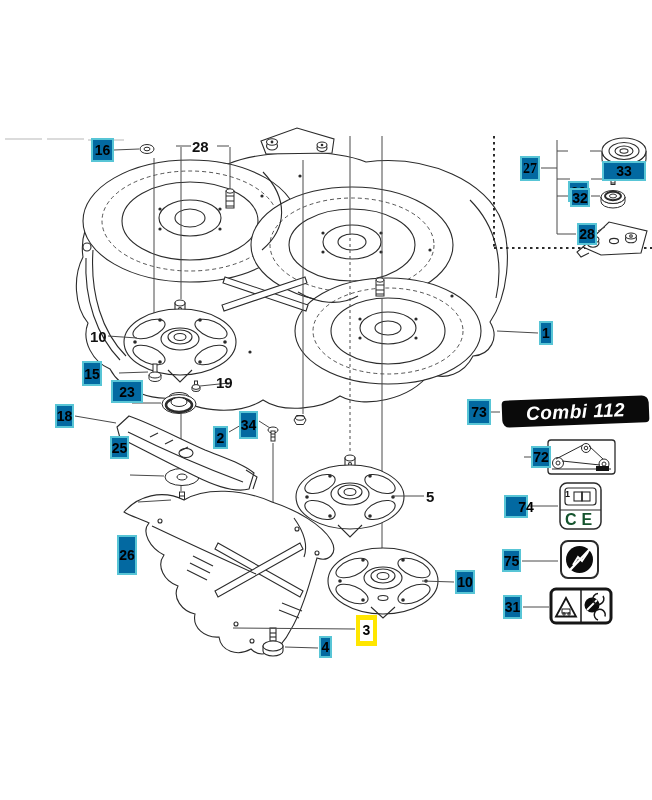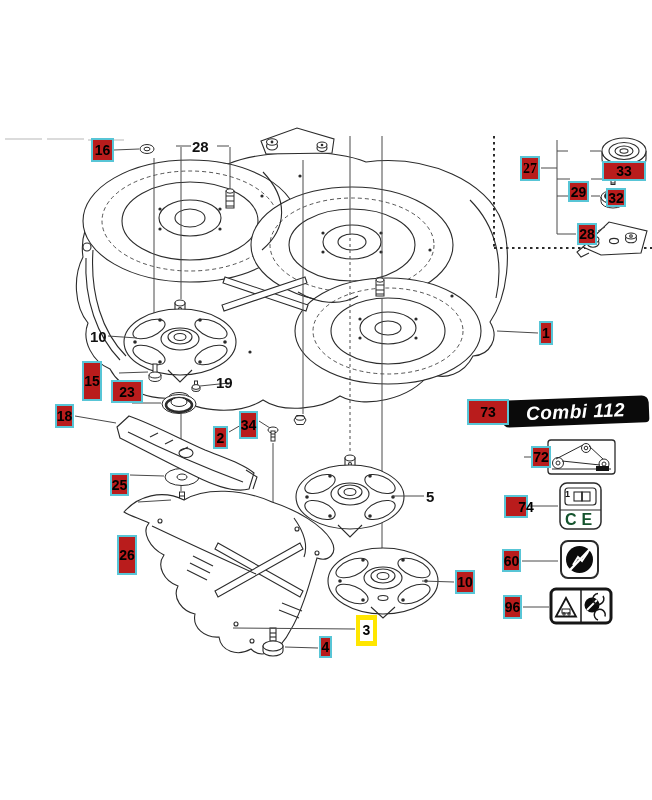--- a/index.html
+++ b/index.html
@@ -1,19 +1,19 @@
 <!DOCTYPE html>
 <html><head>
 <meta charset="utf-8">
 <style>
   html,body{margin:0;padding:0;background:#fff;}
   .stage{position:relative;width:652px;height:800px;background:#ffffff;overflow:hidden;
          font-family:"Liberation Sans",sans-serif;}
   .stage svg{position:absolute;left:0;top:0;}
-  .co{position:absolute;box-sizing:border-box;background:#b91c1c;border:2px solid #58c5d6;
+  .co{position:absolute;box-sizing:border-box;background:#0369a1;border:2px solid #58c5d6;
       color:#000;font-weight:bold;font-size:14px;line-height:1;display:flex;
       align-items:center;justify-content:center;cursor:pointer;z-index:5;}
   .plain{position:absolute;color:#111;font-weight:bold;font-size:15px;line-height:1;z-index:5;}
   .hl{position:absolute;left:356px;top:615px;background:#ffe600;padding:5px 4px;z-index:6;cursor:pointer;}
   .hl-in{display:block;background:#fff;width:13px;height:21px;line-height:21px;text-align:center;
          font-weight:bold;font-size:14px;color:#000;}
   .badge{position:absolute;left:502px;top:398px;width:147px;height:27px;background:#0a0a0a;
          border-radius:4px 7px 4px 7px;transform:rotate(-2.2deg);display:flex;align-items:center;
          justify-content:center;color:#fff;font-weight:bold;font-style:italic;font-size:19px;
          letter-spacing:.5px;z-index:4;}
@@ -380,32 +380,32 @@
     <line x1="591" y1="179" x2="606" y2="179"></line>
     <line x1="591" y1="196" x2="600" y2="196"></line>
     <line x1="598" y1="231" x2="605" y2="227"></line>
   </g>
 </svg>
 
 <div class="co" style="left:91px;top:138px;width:23px;height:24px;">16</div>
 <div class="co" style="left:520px;top:156px;width:20px;height:25px;font-family:Liberation Serif, serif;">27</div>
 <div class="co" style="left:568px;top:141px;width:21px;height:21px;margin-top:40px;">29</div>
 <div class="co" style="left:570px;top:161px;width:44px;height:20px;margin-left:32px;">33</div>
-<div class="co" style="left:570px;top:188px;width:20px;height:19px;margin-left:36px;">32</div>
+<div class="co" style="left:570px;top:188px;width:20px;height:19px;">32</div>
 <div class="co" style="left:577px;top:223px;width:20px;height:22px;">28</div>
 <div class="co" style="left:539px;top:321px;width:14px;height:24px;">1</div>
-<div class="co" style="left:467px;top:399px;width:42px;height:26px;">73</div>
+<div class="co" style="left:467px;top:399px;width:24px;height:26px;">73</div>
 <div class="co" style="left:503px;top:446px;width:20px;height:22px;margin-left:28px;">72</div>
 <div class="co" style="left:504px;top:495px;width:19px;height:23px;padding-left:20px;">74</div>
-<div class="co" style="left:502px;top:549px;width:19px;height:23px;">60</div>
-<div class="co" style="left:503px;top:595px;width:19px;height:24px;">96</div>
-<div class="co" style="left:82px;top:361px;width:20px;height:40px;">15</div>
+<div class="co" style="left:502px;top:549px;width:19px;height:23px;">75</div>
+<div class="co" style="left:503px;top:595px;width:19px;height:24px;">31</div>
+<div class="co" style="left:82px;top:361px;width:20px;height:25px;">15</div>
 <div class="co" style="left:111px;top:380px;width:32px;height:23px;">23</div>
 <div class="co" style="left:55px;top:404px;width:19px;height:24px;">18</div>
-<div class="co" style="left:110px;top:473px;width:19px;height:23px;">25</div>
+<div class="co" style="left:110px;top:436px;width:19px;height:23px;">25</div>
 <div class="co" style="left:117px;top:491px;width:20px;height:40px;margin-top:44px;">26</div>
 <div class="co" style="left:239px;top:411px;width:19px;height:28px;">34</div>
 <div class="co" style="left:213px;top:426px;width:15px;height:23px;">2</div>
 <div class="co" style="left:455px;top:570px;width:20px;height:24px;">10</div>
 <div class="co" style="left:319px;top:636px;width:13px;height:22px;">4</div>
 
 <div class="plain" style="left:192px;top:139px;">28</div>
 <div class="plain" style="left:90px;top:329px;">10</div>
 <div class="plain" style="left:216px;top:375px;">19</div>
 <div class="plain" style="left:426px;top:489px;">5</div>

